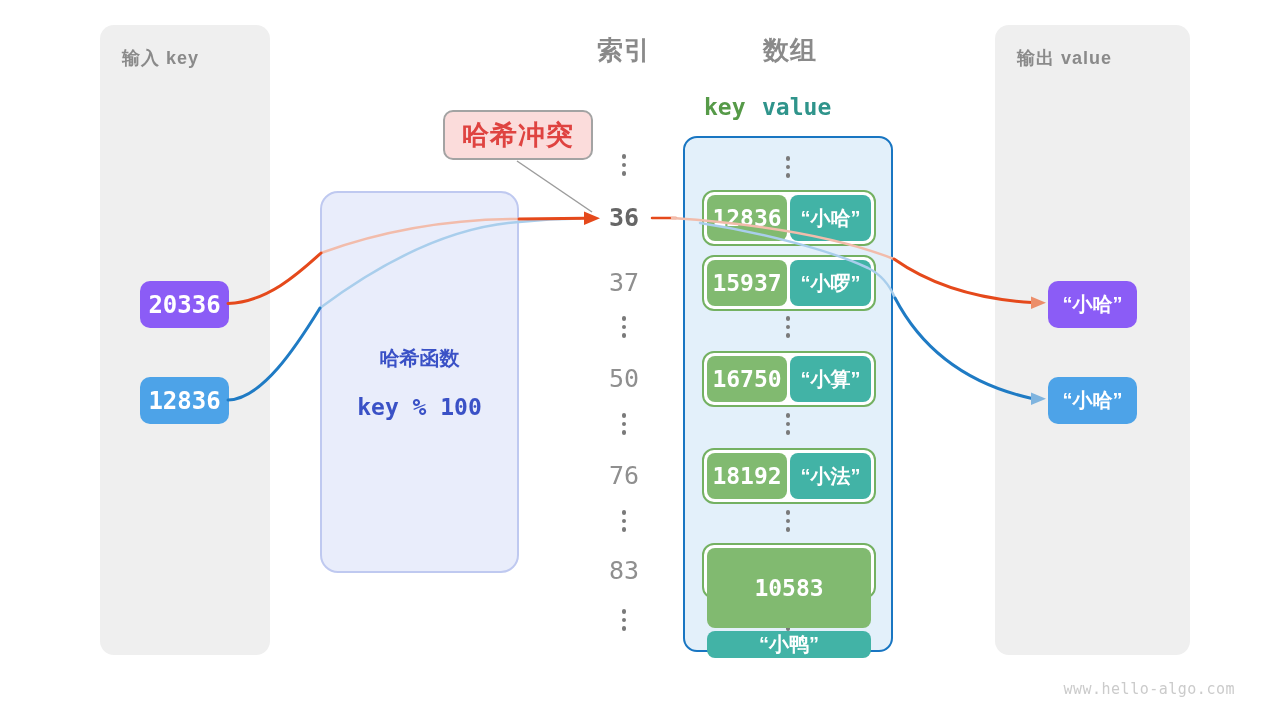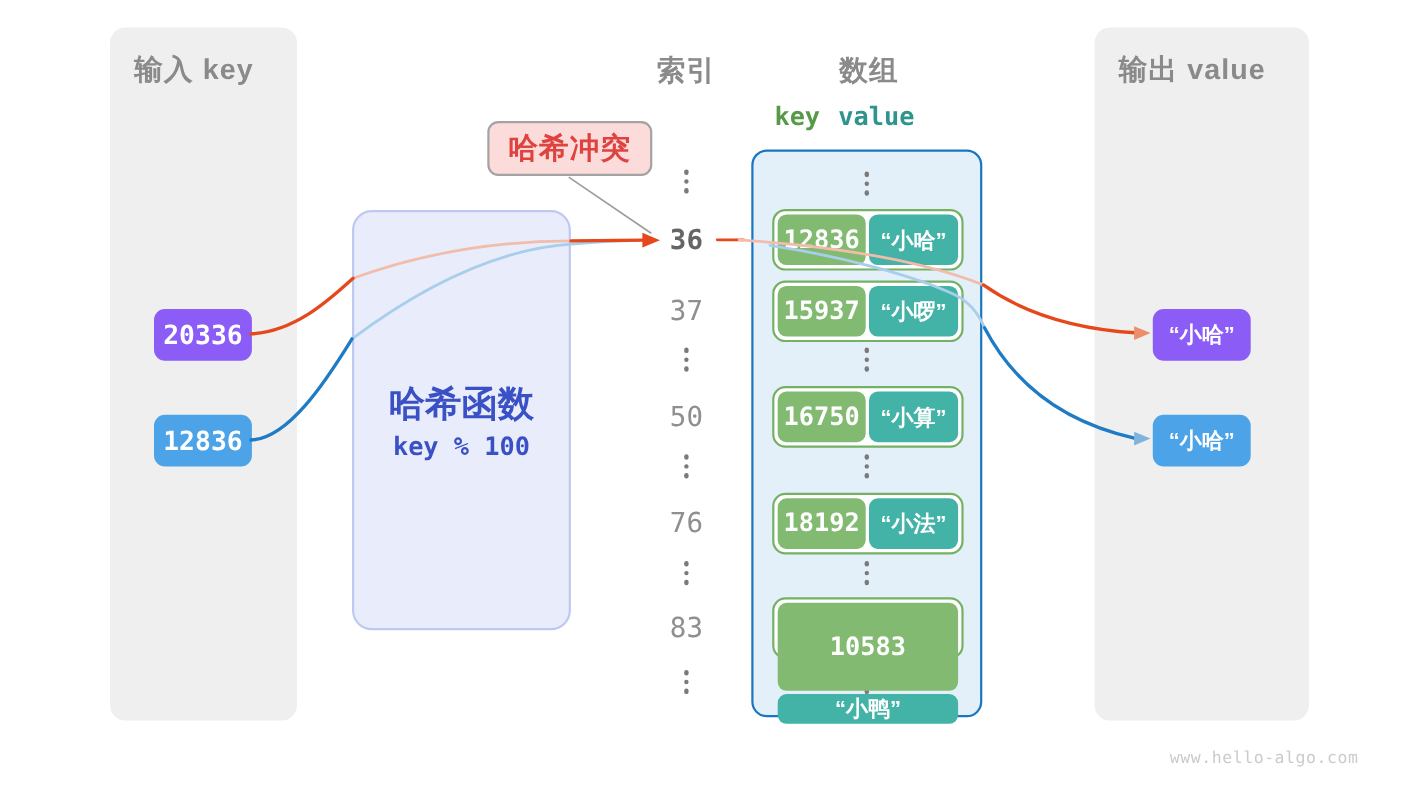--- a/index.html
+++ b/index.html
@@ -11,49 +11,49 @@
   }
   .mono { font-family: "DejaVu Sans Mono", "Liberation Mono", monospace; }
 
   
   .panel {
     position: absolute; top: 25px; height: 630px;
     background: #efefef; border-radius: 14px;
   }
   .panel-title {
     position: absolute; top: 21px; left: 22px;
-    font-size: 26px; font-weight: bold; color: #8a8a8a;
+    font-size: 18px; font-weight: bold; color: #8a8a8a;
     letter-spacing: 1px; white-space: nowrap;
   }
 
   
   .hash-box {
     position: absolute; left: 320px; top: 191px; width: 199px; height: 382px;
     background: #e9edfb; border: 2px solid #bfc9f0; border-radius: 18px;
   }
   .hash-name {
     position: absolute; top: 152px; width: 100%; text-align: center;
-    font-size: 33px; font-weight: 600; color: #3a51c6;
+    font-size: 20px; font-weight: 600; color: #3a51c6;
   }
   .hash-formula {
     position: absolute; top: 201px; width: 100%; text-align: center;
     font-size: 23px; font-weight: 600; color: #3a51c6;
   }
 
   
   .collision {
     position: absolute; left: 443px; top: 110px; width: 150px; height: 50px;
     background: #fbdcdb; border: 2px solid #a3a3a3; border-radius: 10px;
     display: flex; align-items: center; justify-content: center;
     font-size: 27px; font-weight: bold; color: #df4340; letter-spacing: 1px;
   }
 
   
   .col-header {
-    position: absolute; top: 47px; font-size: 26px; font-weight: bold;
+    position: absolute; top: 33px; font-size: 26px; font-weight: bold;
     color: #8a8a8a; text-align: center; letter-spacing: 1px;
   }
   .kv-header { position: absolute; top: 94px; font-size: 23px; font-weight: 600; }
   .kv-key { left: 704px; color: #569a48; }
   .kv-value { left: 762px; color: #2f948b; }
 
   
   .index-num {
     position: absolute; left: 594px; width: 60px; height: 30px; line-height: 30px;
     text-align: center; font-size: 25px; color: #8f8f8f;

